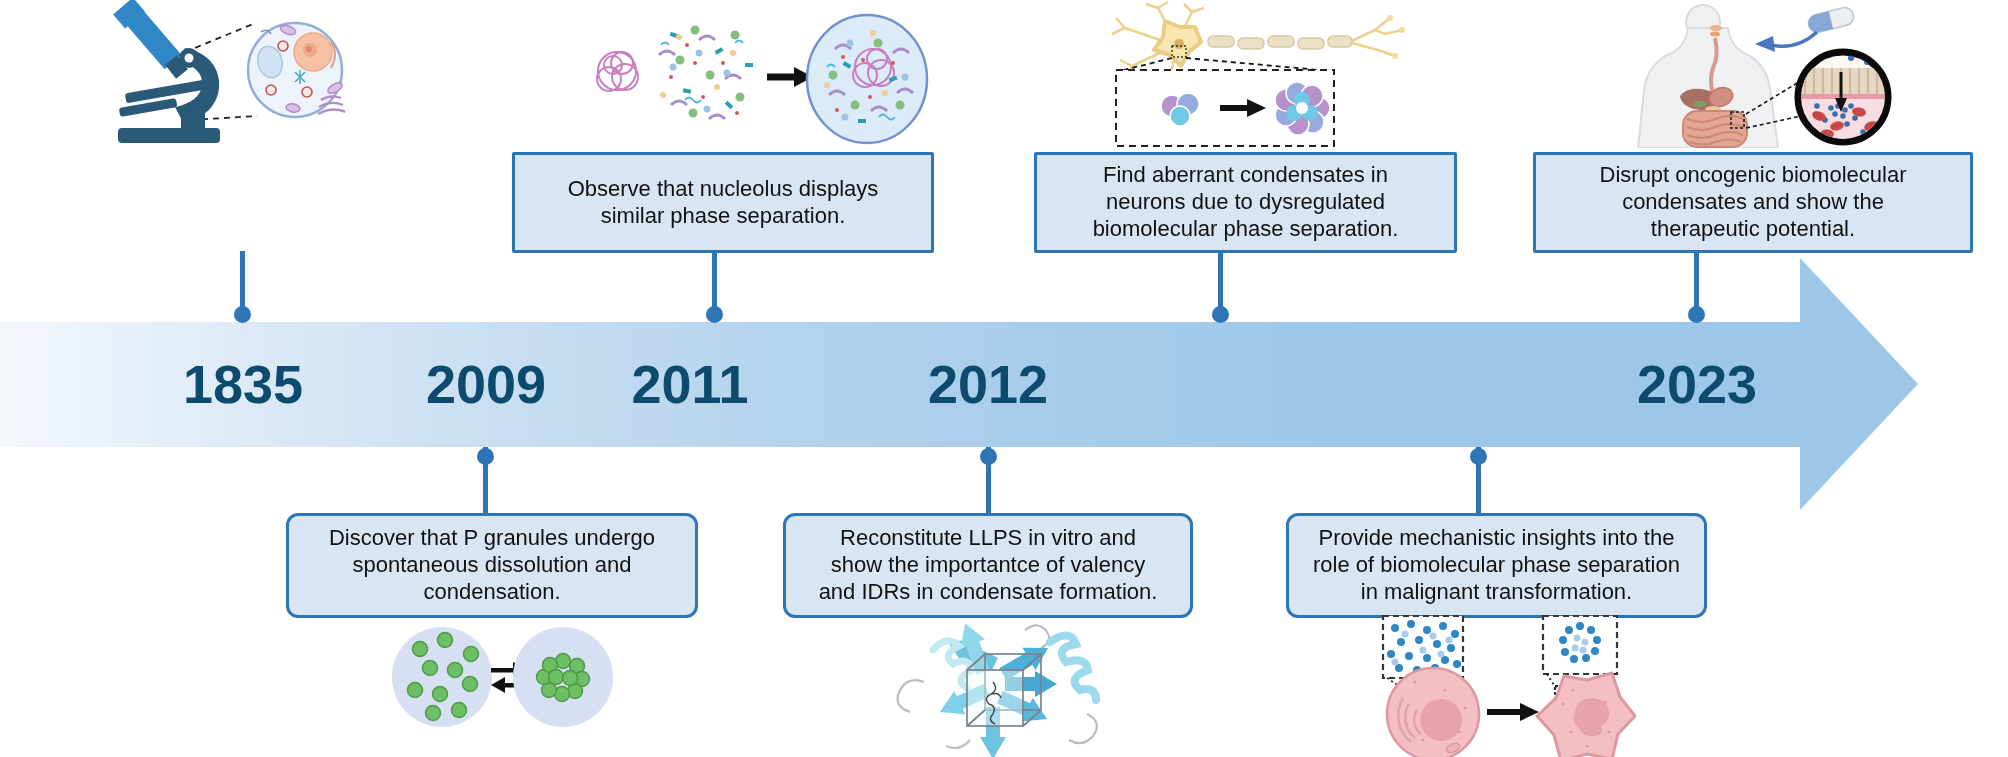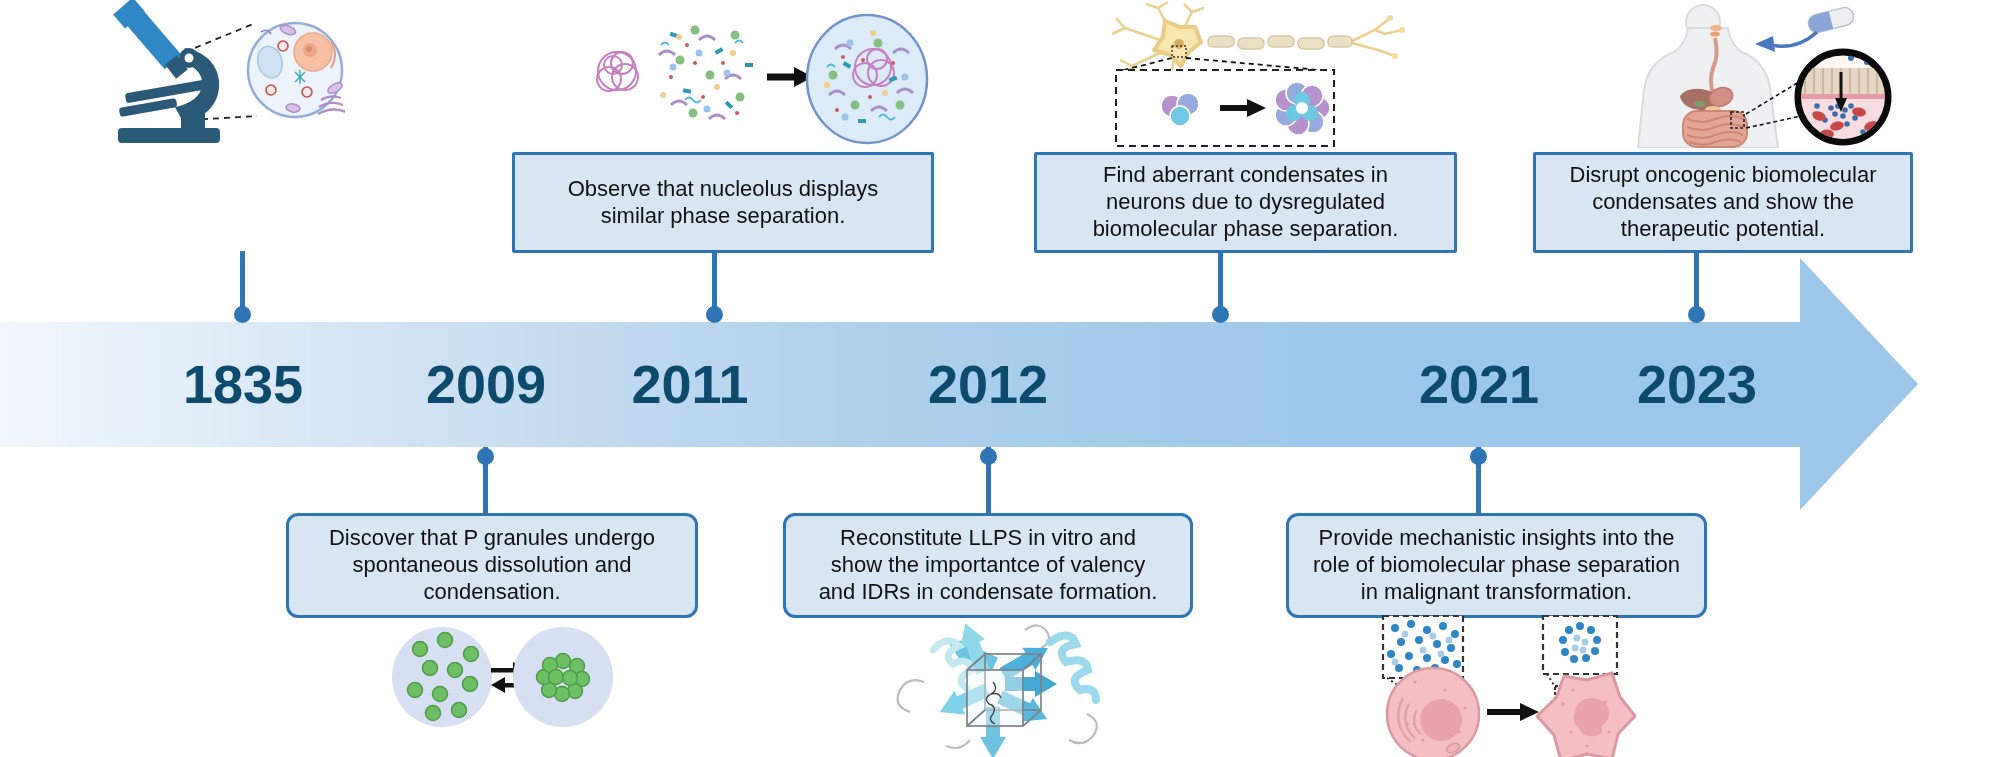--- a/index.html
+++ b/index.html
@@ -31,21 +31,20 @@
 
   <div class="band"></div>
   <svg class="arrowhead" viewBox="0 0 124 256">
     <polygon points="0,2 118,128 0,254" fill="#9cc7e9"></polygon>
   </svg>
 
   <div class="year" style="left:243px">1835</div>
   <div class="year" style="left:486px">2009</div>
   <div class="year" style="left:690px">2011</div>
   <div class="year" style="left:988px">2012</div>
-  <div class="year" style="left:1479px">2021</div>
   <div class="year" style="left:1697px">2023</div>
 
   <div class="cline top" style="left:240px"></div>
   <div class="cdot top" style="left:234px"></div>
   <div class="cline top" style="left:712px"></div>
   <div class="cdot top" style="left:706px"></div>
   <div class="cline top" style="left:1218px"></div>
   <div class="cdot top" style="left:1212px"></div>
   <div class="cline top" style="left:1694px"></div>
   <div class="cdot top" style="left:1688px"></div>
@@ -59,21 +58,21 @@
 
   <div class="evbox top" style="left:512px;width:422px">
     <span class="evtext">Observe that nucleolus displays
 similar phase separation.</span>
   </div>
   <div class="evbox top" style="left:1034px;width:423px">
     <span class="evtext">Find aberrant condensates in
 neurons due to dysregulated
 biomolecular phase separation.</span>
   </div>
-  <div class="evbox top" style="left:1533px;width:380px">
+  <div class="evbox top" style="left:1533px;width:440px">
     <span class="evtext">Disrupt oncogenic biomolecular
 condensates and show the
 therapeutic potential.</span>
   </div>
   <div class="evbox bottom" style="left:286px;width:412px">
     <span class="evtext">Discover that P granules undergo
 spontaneous dissolution and
 condensation.</span>
   </div>
   <div class="evbox bottom" style="left:783px;width:410px">

